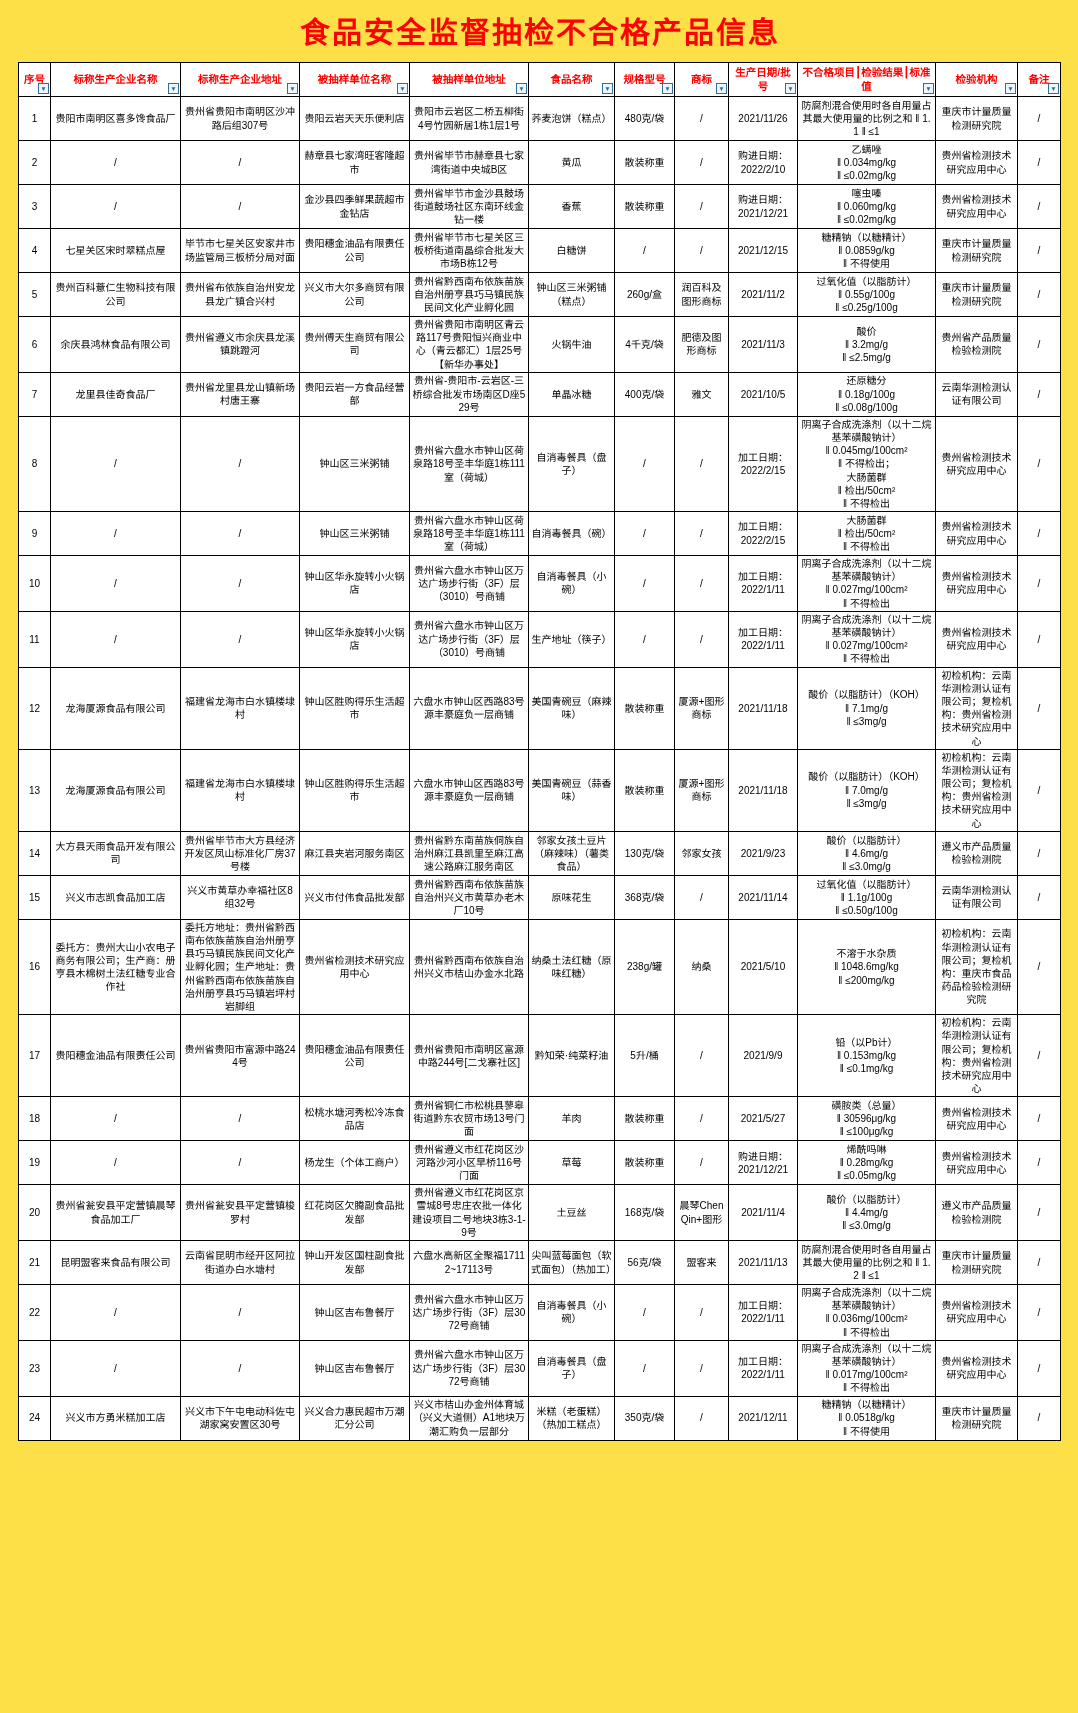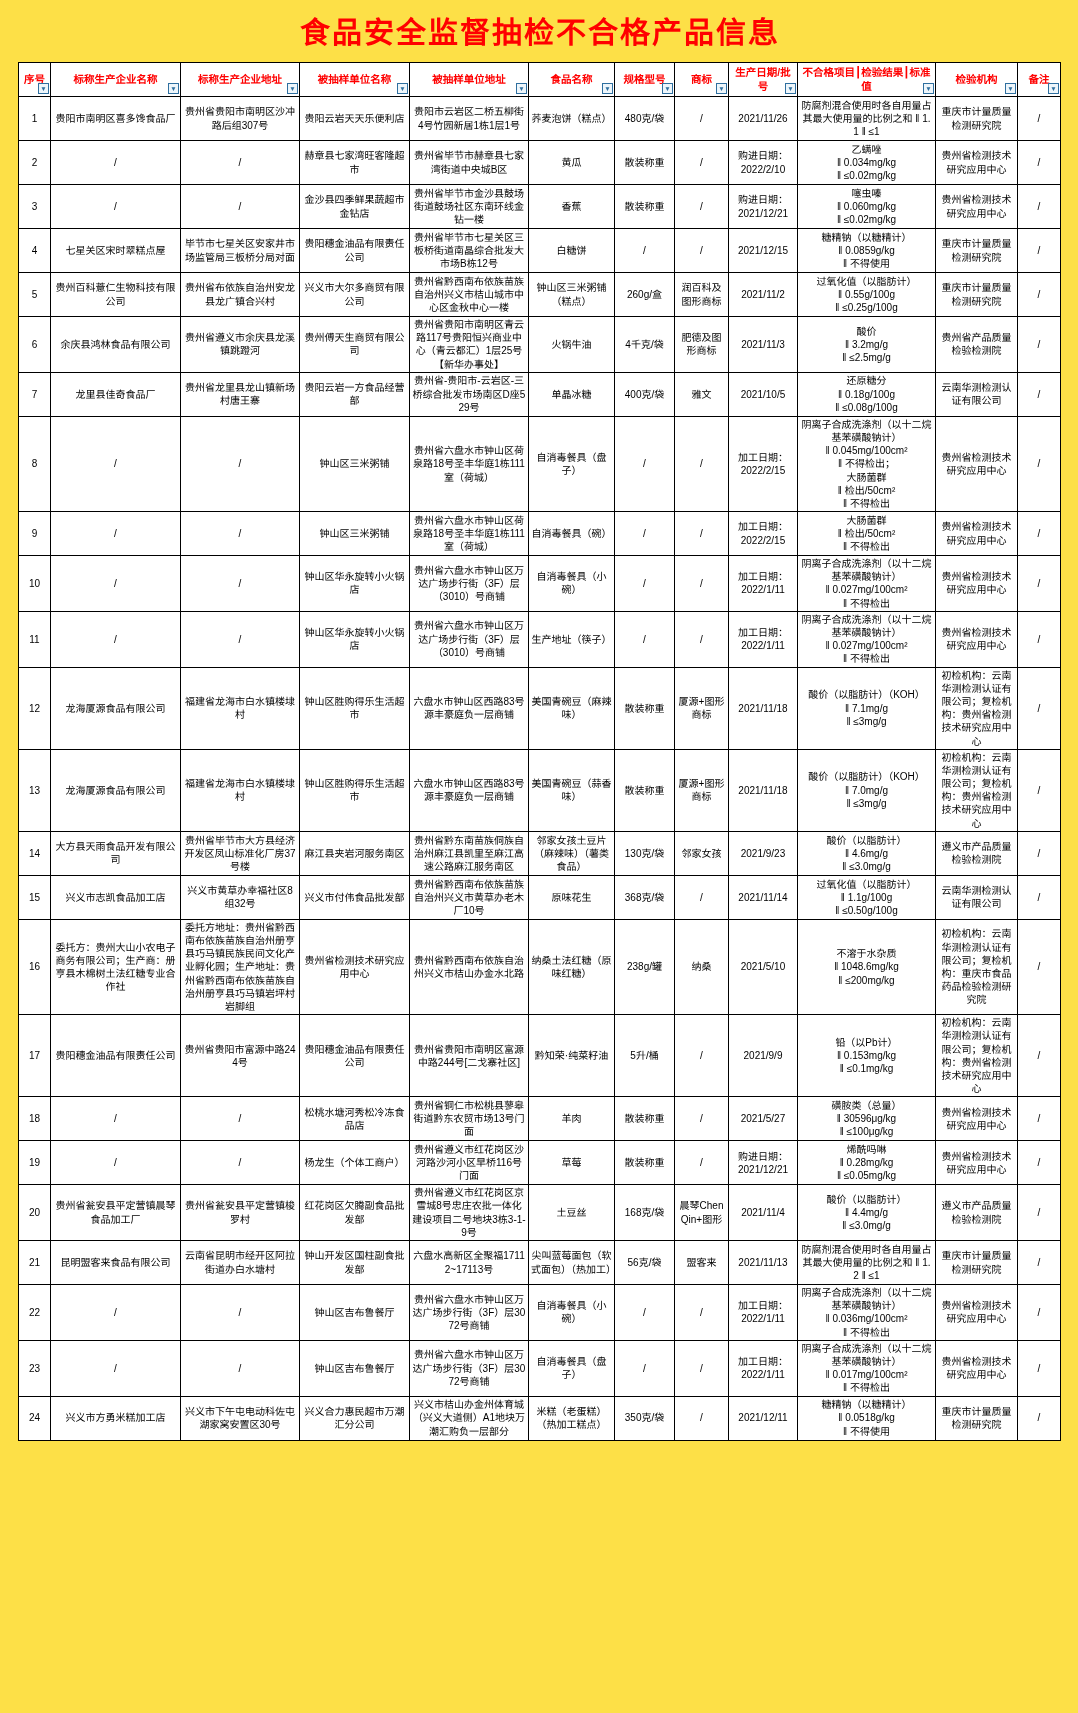--- a/index.html
+++ b/index.html
@@ -174,21 +174,21 @@
 ‖ 0.0859g/kg
 ‖ 不得使用</td>
           <td>重庆市计量质量检测研究院</td>
           <td>/</td>
         </tr>
         <tr>
           <td>5</td>
           <td>贵州百科薏仁生物科技有限公司</td>
           <td>贵州省布依族自治州安龙县龙广镇合兴村</td>
           <td>兴义市大尔多商贸有限公司</td>
-          <td>贵州省黔西南布依族苗族自治州兴义市桔山城市中心区金秋中心一楼</td>
+          <td>贵州省黔西南布依族苗族自治州册亨县巧马镇民族民间文化产业孵化园</td>
           <td>钟山区三米粥铺（糕点）</td>
           <td>260g/盒</td>
           <td>润百科及图形商标</td>
           <td>2021/11/2</td>
           <td>过氧化值（以脂肪计）
 ‖ 0.55g/100g
 ‖ ≤0.25g/100g</td>
           <td>重庆市计量质量检测研究院</td>
           <td>/</td>
         </tr>

